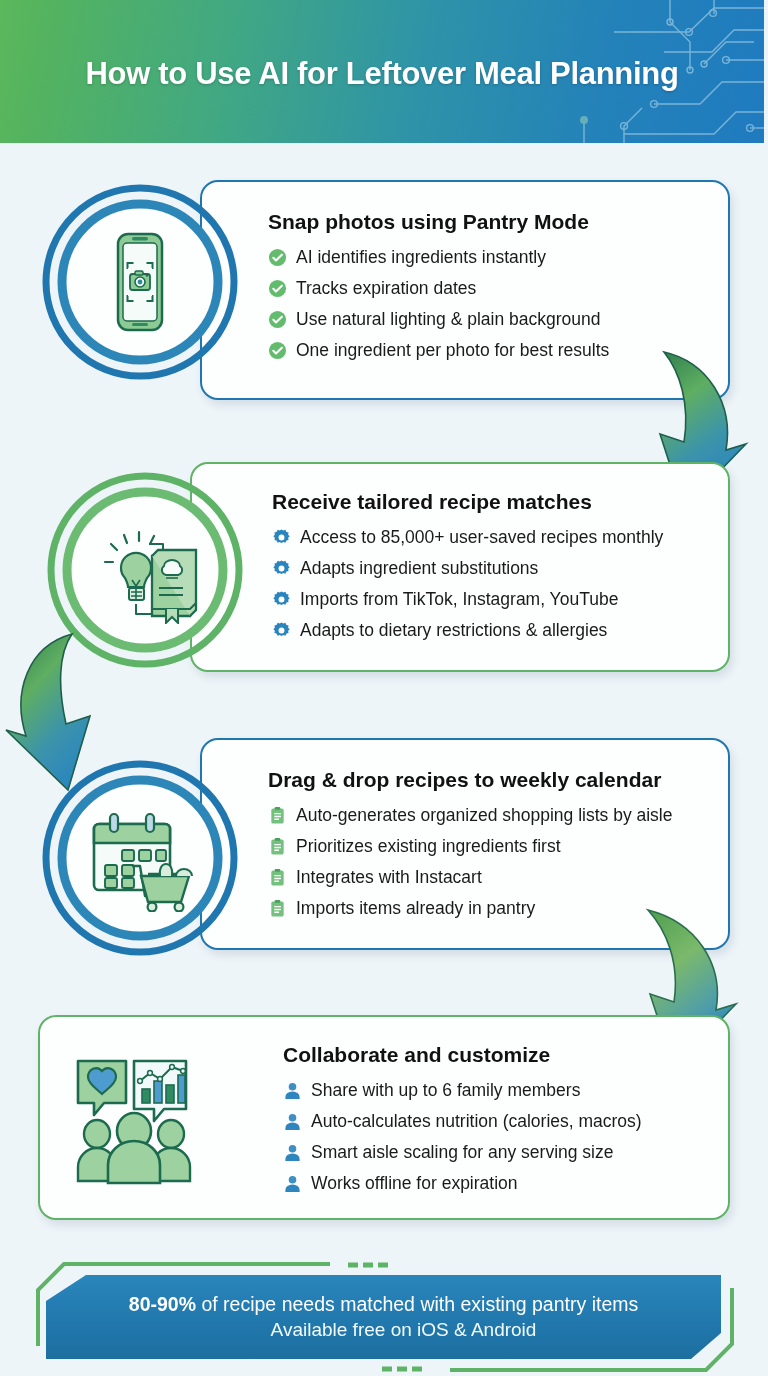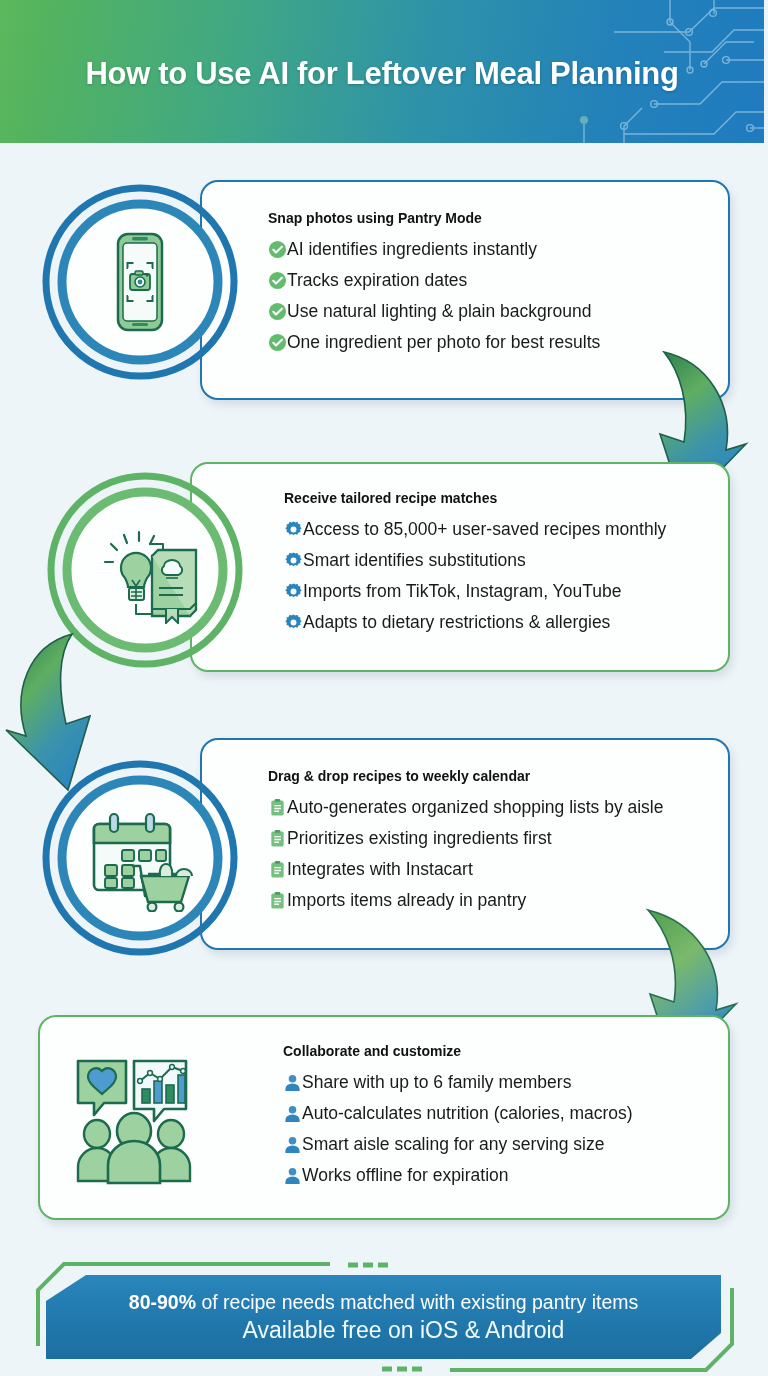--- a/index.html
+++ b/index.html
@@ -35,24 +35,24 @@
   
   .step { position:absolute; }
   .card {
     position:absolute; background:#fdfefe;
     border-radius:18px; box-shadow:3px 5px 9px rgba(40,70,90,.13);
   }
   .card.blue  { border:2.5px solid #2077af; }
   .card.green { border:2.5px solid #5fb366; }
 
   .card-body { position:absolute; }
-  .card-title { font-size:14px; font-weight:bold; color:#111; white-space:nowrap; }
+  .card-title { font-size:21px; font-weight:bold; color:#111; white-space:nowrap; }
   .bullets { margin-top:8px; }
   .bullet {
-    display:flex; align-items:center; 
+    display:flex; align-items:center; gap:9px;
     height:31px; font-size:17.5px; color:#1a1a1a;
   }
   .bullet .bi { width:19px; height:19px; flex:0 0 19px; display:block; }
   .bullet .btxt { white-space:nowrap; }
 
   
   .medallion { position:absolute; width:200px; height:200px; }
   .medallion svg { display:block; }
 
   
@@ -65,21 +65,21 @@
   .footer { position:absolute; left:30px; top:1262px; width:710px; height:110px; }
   .foot-banner {
     position:absolute; left:16px; top:13px; width:675px; height:84px;
     background:linear-gradient(180deg,#2a86bb 0%,#2178ad 55%,#1d6f9f 100%);
     clip-path:polygon(40px 0, 675px 0, 675px 58px, 645px 84px, 0 84px, 0 26px);
     display:flex; flex-direction:column; align-items:center; justify-content:center;
     box-shadow:2px 3px 7px rgba(30,60,80,.2);
   }
   .foot-l1 { color:#fff; font-size:19.5px; white-space:nowrap; }
   .foot-l1 b { font-weight:bold; }
-  .foot-l2 { color:#f2fbff; font-size:23px; margin-top:3px; white-space:nowrap;margin-left:40px; }
+  .foot-l2 { color:#f2fbff; font-size:19px; margin-top:3px; white-space:nowrap;margin-left:40px; }
   .bracket { position:absolute; }
 </style>
 </head>
 <body>
 
 <div class="header">
   <svg class="circuit" viewBox="0 0 300 143" fill="none" stroke="#cfeaf5" stroke-width="1.4">
     <path d="M300 8 H250 L225 32 H150"></path>
     <path d="M300 30 H270 L248 52 H200"></path>
     <path d="M300 60 H262"></path>
@@ -200,36 +200,36 @@
         <path d="M63 40 l6 -6 h38 v60 l-6 6" fill="#b6ddb8" stroke="#1d6b4e" stroke-width="2.3"></path>
         <path d="M63 93 h38 l6 -6" fill="none" stroke="#1d6b4e" stroke-width="2"></path>
         <path d="M75 50 a8 6 0 0 1 16 0 a5 5 0 0 1 -2 9 h-12 a5 5 0 0 1 -2 -9 z" fill="#f4fbf8" stroke="#1d6b4e" stroke-width="1.9"></path>
         <path d="M77 62 h12" stroke="#1d6b4e" stroke-width="1.6"></path>
         <path d="M70 72 h24 M70 79 h24" stroke="#1d6b4e" stroke-width="2"></path>
         <path d="M77 93 v14 l6 -6 l6 6 v-14" fill="#b6ddb8" stroke="#1d6b4e" stroke-width="2"></path>
       </svg>
     </div>
   </div>
 
-  <div class="card-body" style="left:284px; top:490px;">
+  <div class="card-body" style="left:272px; top:490px;">
     <div class="card-title">Receive tailored recipe matches</div>
     <div class="bullets">
       <div class="bullet">
         <svg class="bi" viewBox="0 0 20 20">
             <path d="M10 1.6 l2 1.1 2-0.8 1.3 2.3 2.1 0.6 -0.4 2.3 1.6 1.6 -1.6 1.6 0.4 2.3 -2.1 0.6 -1.3 2.3 -2-0.8 -2 1.1 -2-1.1 -2 0.8 -1.3-2.3 -2.1-0.6 0.4-2.3 -1.6-1.6 1.6-1.6 -0.4-2.3 2.1-0.6 1.3-2.3 2 0.8 z" fill="#2a85bf"></path>
             <circle cx="10" cy="10" r="3.1" fill="#fdfefe"></circle>
           </svg>
         <span class="btxt">Access to 85,000+ user-saved recipes monthly</span>
       </div>
       <div class="bullet">
         <svg class="bi" viewBox="0 0 20 20">
             <path d="M10 1.6 l2 1.1 2-0.8 1.3 2.3 2.1 0.6 -0.4 2.3 1.6 1.6 -1.6 1.6 0.4 2.3 -2.1 0.6 -1.3 2.3 -2-0.8 -2 1.1 -2-1.1 -2 0.8 -1.3-2.3 -2.1-0.6 0.4-2.3 -1.6-1.6 1.6-1.6 -0.4-2.3 2.1-0.6 1.3-2.3 2 0.8 z" fill="#2a85bf"></path>
             <circle cx="10" cy="10" r="3.1" fill="#fdfefe"></circle>
           </svg>
-        <span class="btxt">Smart identifies substitutions</span>
+        <span class="btxt">Adapts ingredient substitutions</span>
       </div>
       <div class="bullet">
         <svg class="bi" viewBox="0 0 20 20">
             <path d="M10 1.6 l2 1.1 2-0.8 1.3 2.3 2.1 0.6 -0.4 2.3 1.6 1.6 -1.6 1.6 0.4 2.3 -2.1 0.6 -1.3 2.3 -2-0.8 -2 1.1 -2-1.1 -2 0.8 -1.3-2.3 -2.1-0.6 0.4-2.3 -1.6-1.6 1.6-1.6 -0.4-2.3 2.1-0.6 1.3-2.3 2 0.8 z" fill="#2a85bf"></path>
             <circle cx="10" cy="10" r="3.1" fill="#fdfefe"></circle>
           </svg>
         <span class="btxt">Imports from TikTok, Instagram, YouTube</span>
       </div>
       <div class="bullet">
         <svg class="bi" viewBox="0 0 20 20">

